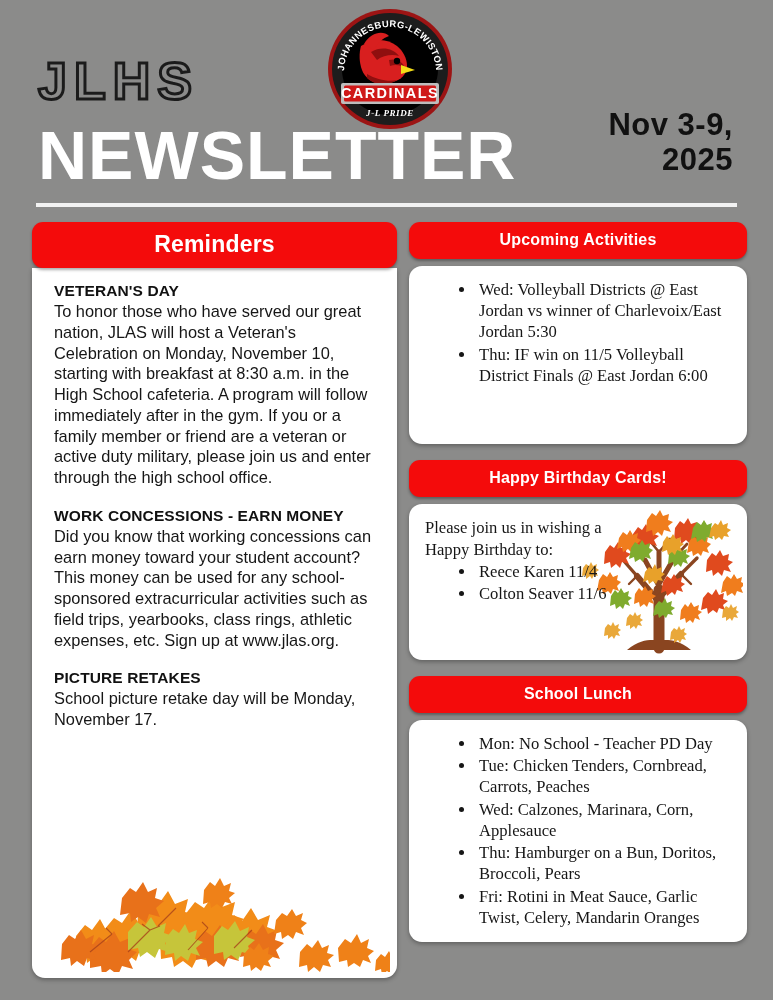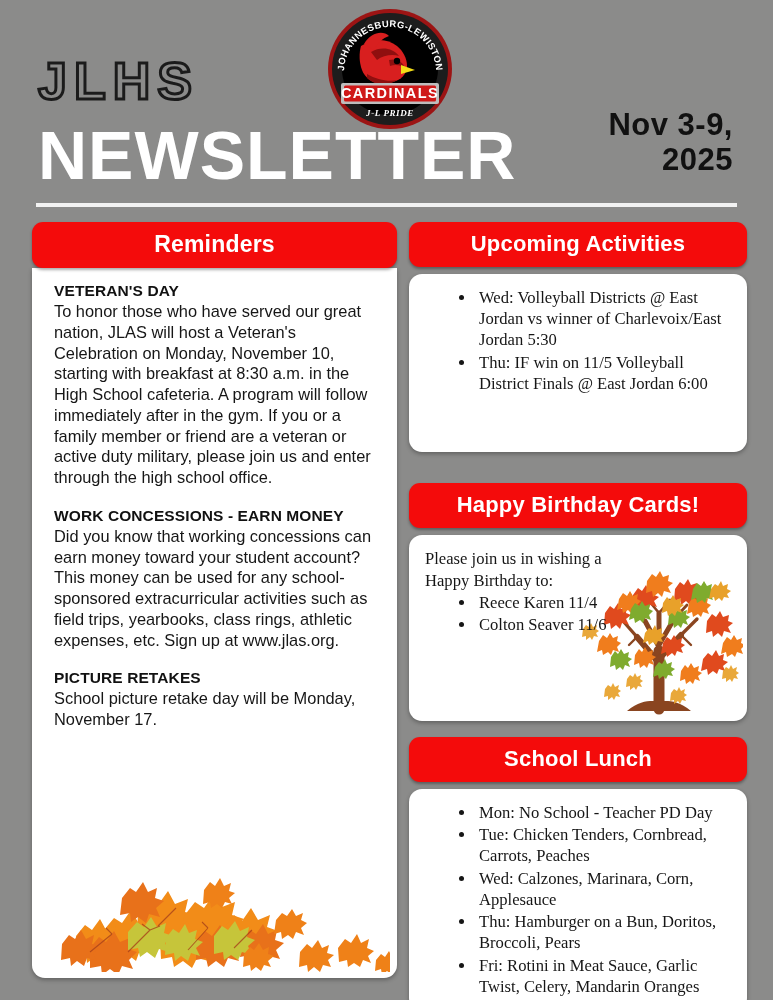--- a/index.html
+++ b/index.html
@@ -97,21 +97,21 @@
     font-size: 23px;
     font-weight: 700;
     letter-spacing: 0.2px;
     padding: 9px 6px 10px;
     border-radius: 11px;
     box-shadow: 0 2px 3px rgba(0,0,0,0.33);
     position: relative;
     z-index: 2;
   }
 
-  .banner.right-banner { font-size: 22px; }
+  .banner.right-banner { font-size: 16px; }
 
   
   .panel {
     background: #ffffff;
     box-shadow: 0 2px 4px rgba(0,0,0,0.30);
   }
 
   .panel-left {
     border-radius: 0 0 13px 13px;
     height: 710px;
@@ -122,21 +122,21 @@
 
   .panel-right {
     border-radius: 13px;
     margin-top: 7px;
     padding: 13px 14px 13px 16px;
     position: relative;
     overflow: hidden;
   }
 
   .panel-activities { height: 178px; }
-  .panel-birthday   { height: 186px; }
+  .panel-birthday   { height: 156px; }
   .panel-lunch      { height: 222px; }
 
   .block { margin-bottom: 19px; }
   .block:last-child { margin-bottom: 0; }
 
   .sub-head {
     font-size: 15.5px;
     font-weight: 700;
     letter-spacing: 0.1px;
     color: #111111;
@@ -307,21 +307,21 @@
   <div class="col-right">
 
     <div class="banner right-banner">Upcoming Activities</div>
     <div class="panel panel-right panel-activities">
       <ul class="bullets">
         <li>Wed:  Volleyball Districts @ East Jordan vs winner of Charlevoix/East Jordan 5:30</li>
         <li>Thu:  IF win on 11/5 Volleyball District Finals @ East Jordan 6:00</li>
       </ul>
     </div>
 
-    <div class="banner right-banner" style="margin-top:31px">Happy Birthday Cards!</div>
+    <div class="banner right-banner" style="margin-top:16px">Happy Birthday Cards!</div>
     <div class="panel panel-right panel-birthday">
       <div class="bday-intro">
         <div>Please join us in wishing a</div>
         <div>Happy Birthday to:</div>
       </div>
       <ul class="bullets bday-list">
         <li>Reece Karen 11/4</li>
         <li>Colton Seaver 11/6</li>
       </ul>
 

